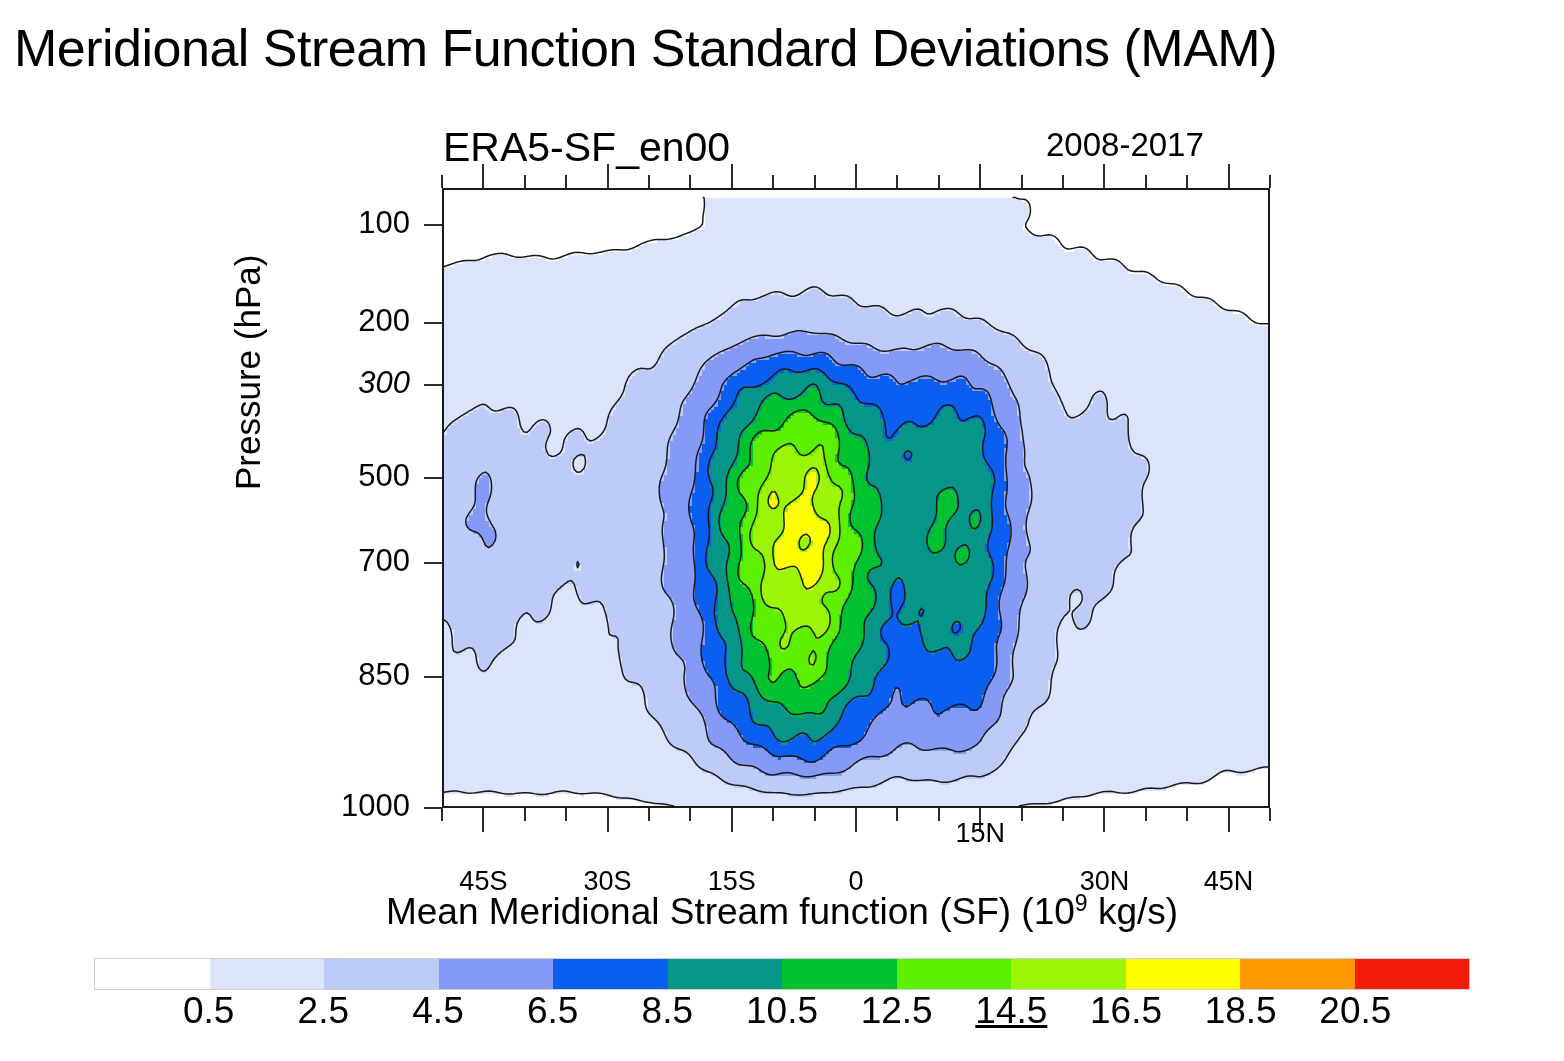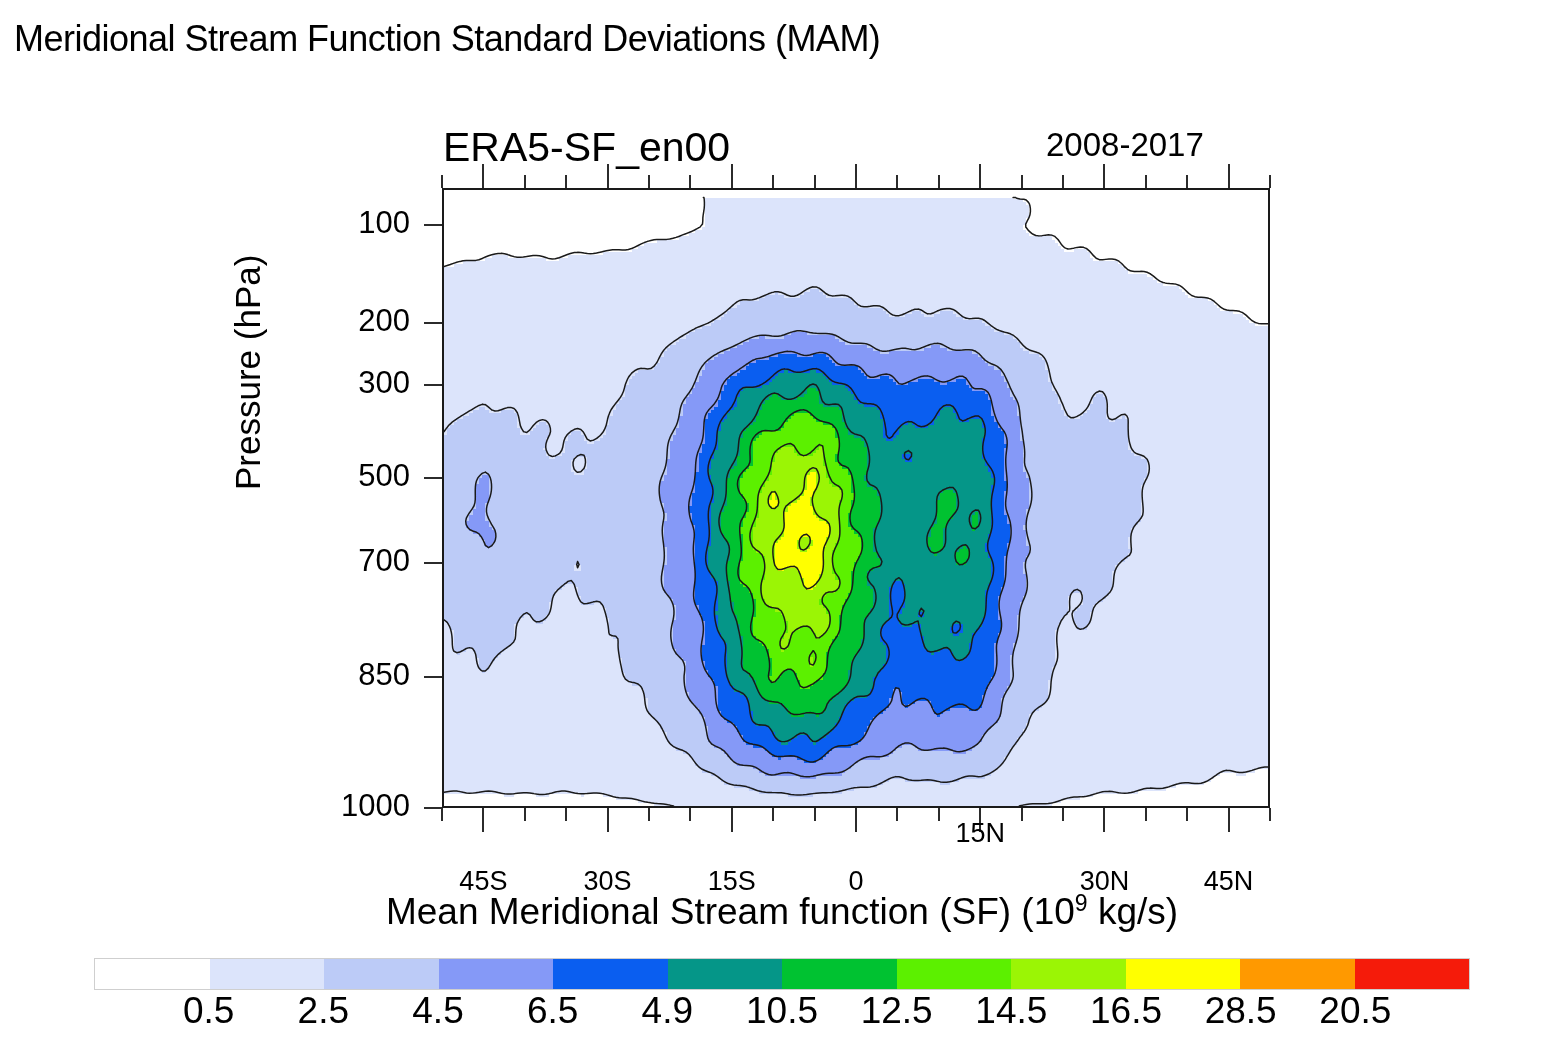--- a/index.html
+++ b/index.html
@@ -1,20 +1,20 @@
 <!DOCTYPE html>
 <html><head>
 <meta charset="utf-8">
 <style>
   html,body{margin:0;padding:0;background:#ffffff;}
   body{width:1564px;height:1061px;position:relative;overflow:hidden;
        font-family:"Liberation Sans",sans-serif;color:#000;}
 
   #title{position:absolute;left:14px;top:18px;width:1540px;
-         font-size:36px;letter-spacing:-0.5px;white-space:nowrap;}
+         font-size:52px;letter-spacing:-0.5px;white-space:nowrap;}
 
   #sub-left{position:absolute;left:443px;top:124px;font-size:41px;white-space:nowrap;}
   #sub-right{position:absolute;left:1046px;top:126px;font-size:33px;white-space:nowrap;}
 
   
   #plot{position:absolute;left:442px;top:188px;width:828px;height:620px;
         border:2px solid #1a1a1a;box-sizing:border-box;background:#fff;overflow:hidden;}
   #plot svg{position:absolute;left:0;top:0;width:100%;height:100%;display:block;}
 
   
@@ -73,21 +73,21 @@
       </g>
   </svg>
 </div>
 
 <div id="yaxis">
     <div class="ytick" style="top: 224px;"></div>
     <div class="ytlab" style="top: 205px; left: 0px; width: 410px;">100</div>
     <div class="ytick" style="top: 322px;"></div>
     <div class="ytlab" style="top: 303px; left: 0px; width: 410px;">200</div>
     <div class="ytick" style="top: 384px;"></div>
-    <div class="ytlab" style="top: 365px; left: 0px; width: 410px;">300</div>
+    <div class="ytlab" style="top: 365px; left: 0px; width: 410px; font-style: italic;">300</div>
     <div class="ytick" style="top: 477px;"></div>
     <div class="ytlab" style="top: 458px; left: 0px; width: 410px;">500</div>
     <div class="ytick" style="top: 562px;"></div>
     <div class="ytlab" style="top: 543px; left: 0px; width: 410px;">700</div>
     <div class="ytick" style="top: 676px;"></div>
     <div class="ytlab" style="top: 657px; left: 0px; width: 410px;">850</div>
     <div class="ytick" style="top: 807px;"></div>
     <div class="ytlab" style="top: 788px; left: 0px; width: 410px;">1000</div>
   </div>
 <div id="ylabel">Pressure (hPa)</div>
@@ -157,20 +157,20 @@
     <div style="background: rgb(155, 245, 5);"></div>
     <div style="background: rgb(255, 255, 0);"></div>
     <div style="background: rgb(255, 153, 0);"></div>
     <div style="background: rgb(245, 27, 10);"></div>
   </div>
 <div id="cblabels">
     <div class="cblab" style="left: 114.667px;">0.5</div>
     <div class="cblab" style="left: 229.333px;">2.5</div>
     <div class="cblab" style="left: 344px;">4.5</div>
     <div class="cblab" style="left: 458.667px;">6.5</div>
-    <div class="cblab" style="left: 573.333px;">4.9</div>
+    <div class="cblab" style="left: 573.333px;">8.5</div>
     <div class="cblab" style="left: 688px; text-align: center;">10.5</div>
     <div class="cblab" style="left: 802.667px;">12.5</div>
-    <div class="cblab" style="left: 917.333px;">14.5</div>
+    <div class="cblab" style="left: 917.333px; text-decoration: underline;">14.5</div>
     <div class="cblab" style="left: 1032px;">16.5</div>
-    <div class="cblab" style="left: 1146.67px;">28.5</div>
+    <div class="cblab" style="left: 1146.67px;">18.5</div>
     <div class="cblab" style="left: 1261.33px;">20.5</div>
   </div>
 
 </body></html>

